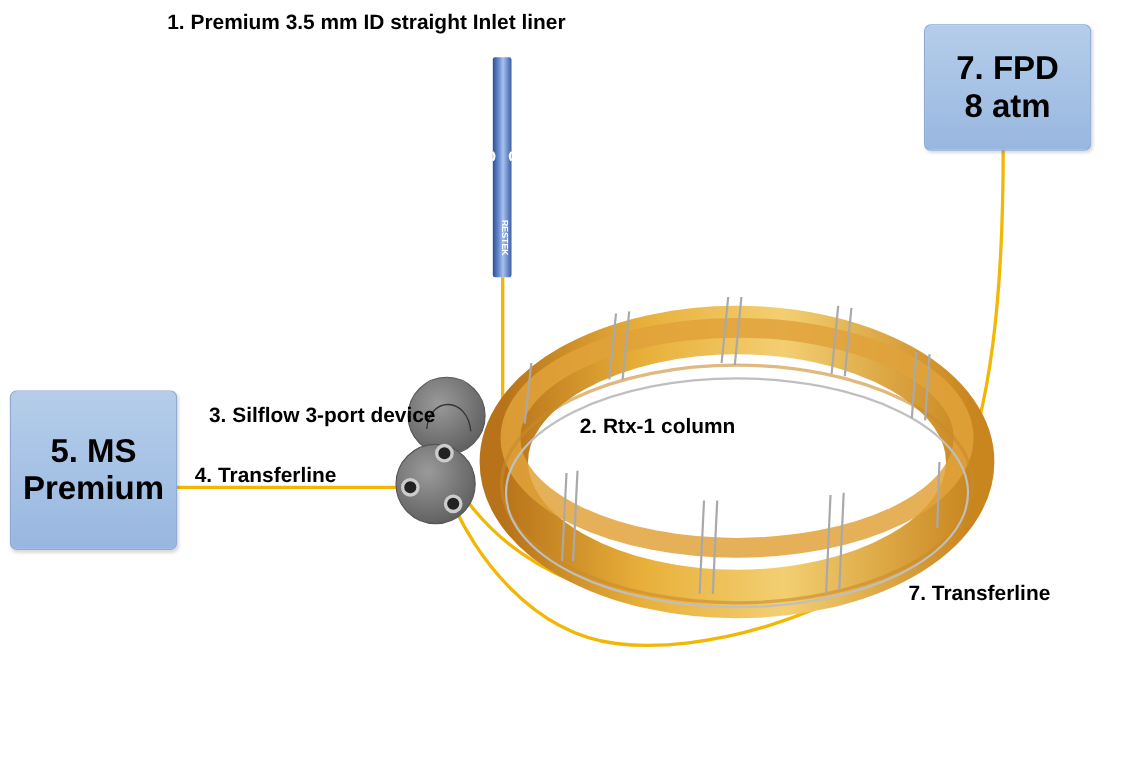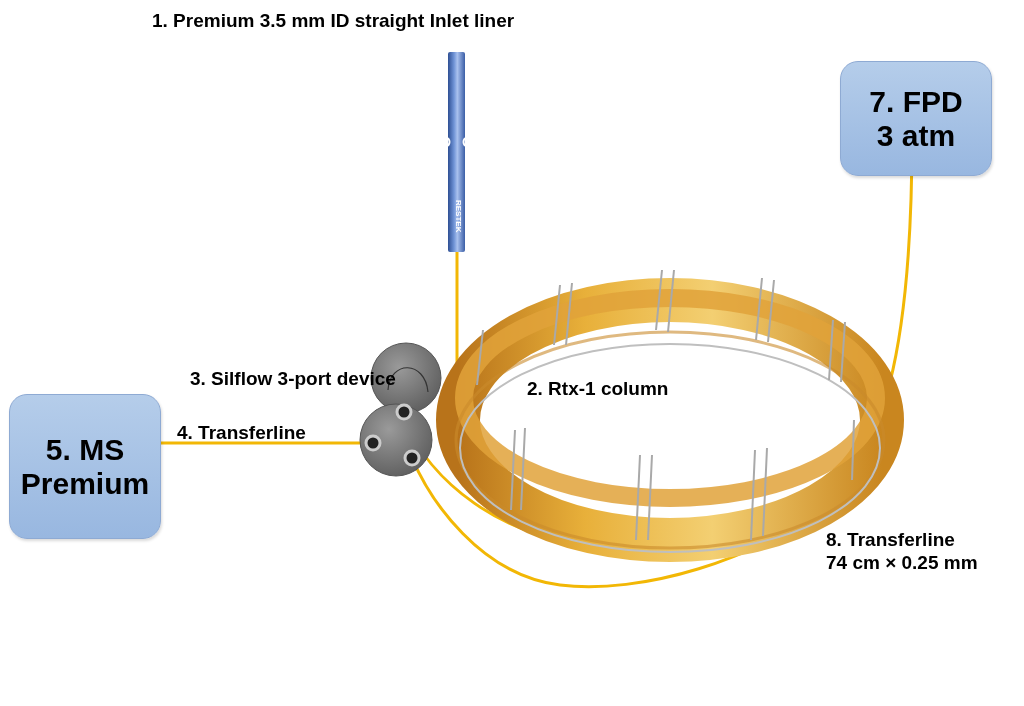--- a/index.html
+++ b/index.html
@@ -1,18 +1,18 @@
 <!DOCTYPE html>
 <html><head>
 <meta charset="utf-8">
 <style>
   html, body { margin: 0; padding: 0; background: #ffffff; }
   body { width: 1024px; height: 706px; position: relative; overflow: hidden; font-family: "Liberation Sans", sans-serif; }
   .lbl { position: absolute; color: #000000; font-weight: bold; font-size: 19px; line-height: 23px; white-space: nowrap; }
-  .box { position: absolute; background: linear-gradient(180deg, #b5cdea 0%, #98b7e0 100%); border: 1px solid #8eaad3; border-radius: 18px; display: flex; flex-direction: column; justify-content: center; align-items: center; color: #000; font-weight: bold; font-size: 30px; line-height: 34px; box-shadow: 1px 2px 3px rgba(0,0,0,0.15); margin-top: 39px; }
+  .box { position: absolute; background: linear-gradient(180deg, #b5cdea 0%, #98b7e0 100%); border: 1px solid #8eaad3; border-radius: 6px; display: flex; flex-direction: column; justify-content: center; align-items: center; color: #000; font-weight: bold; font-size: 30px; line-height: 34px; box-shadow: 1px 2px 3px rgba(0,0,0,0.15); }
   svg.main { position: absolute; left: 0; top: 0; }
 </style>
 </head>
 <body>
 
 <svg class="main" width="1024" height="706" viewBox="0 0 1024 706">
   <defs>
     <linearGradient id="linerGrad" x1="0" x2="1" y1="0" y2="0">
       <stop offset="0" stop-color="#2e4f93"></stop>
       <stop offset="0.35" stop-color="#6f93d6"></stop>
@@ -78,25 +78,24 @@
 
 <div class="lbl" style="left:527px; top:377px;">
   <div>2. Rtx-1 column</div>
 </div>
 
 <div class="lbl" style="left:177px; top:421px;">
   <div>4. Transferline</div>
 </div>
 
 <div class="lbl" style="left:826px; top:528px;">
-  <div>8. Transferline</div>
-  <div>74 cm × 0.25 mm</div>
+  <div>7. Transferline</div>
 </div>
 
 <div class="box" style="left:9px; top:355px; width:150px; height:143px;">
   <div>5. MS</div>
   <div>Premium</div>
 </div>
 
 <div class="box" style="left:840px; top:22px; width:150px; height:113px;">
   <div>7. FPD</div>
-  <div>3 atm</div>
+  <div>8 atm</div>
 </div>
 
 </body></html>

